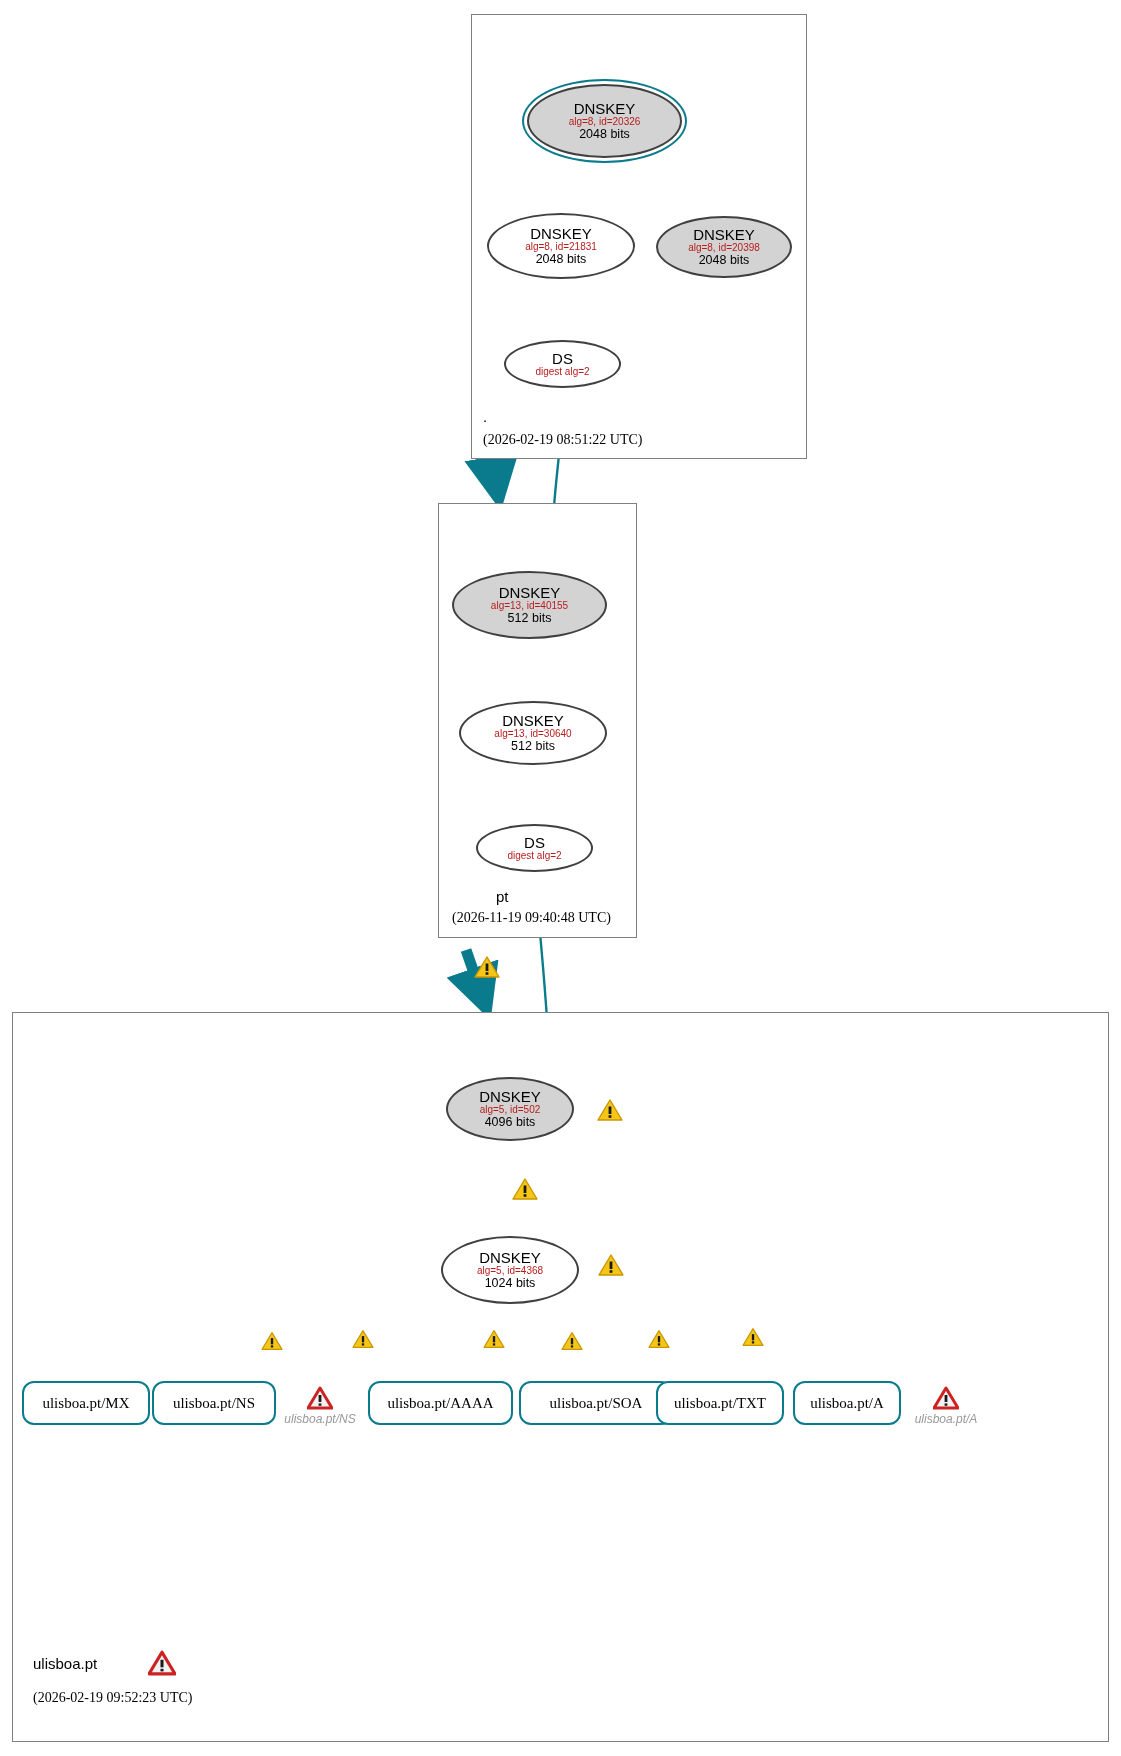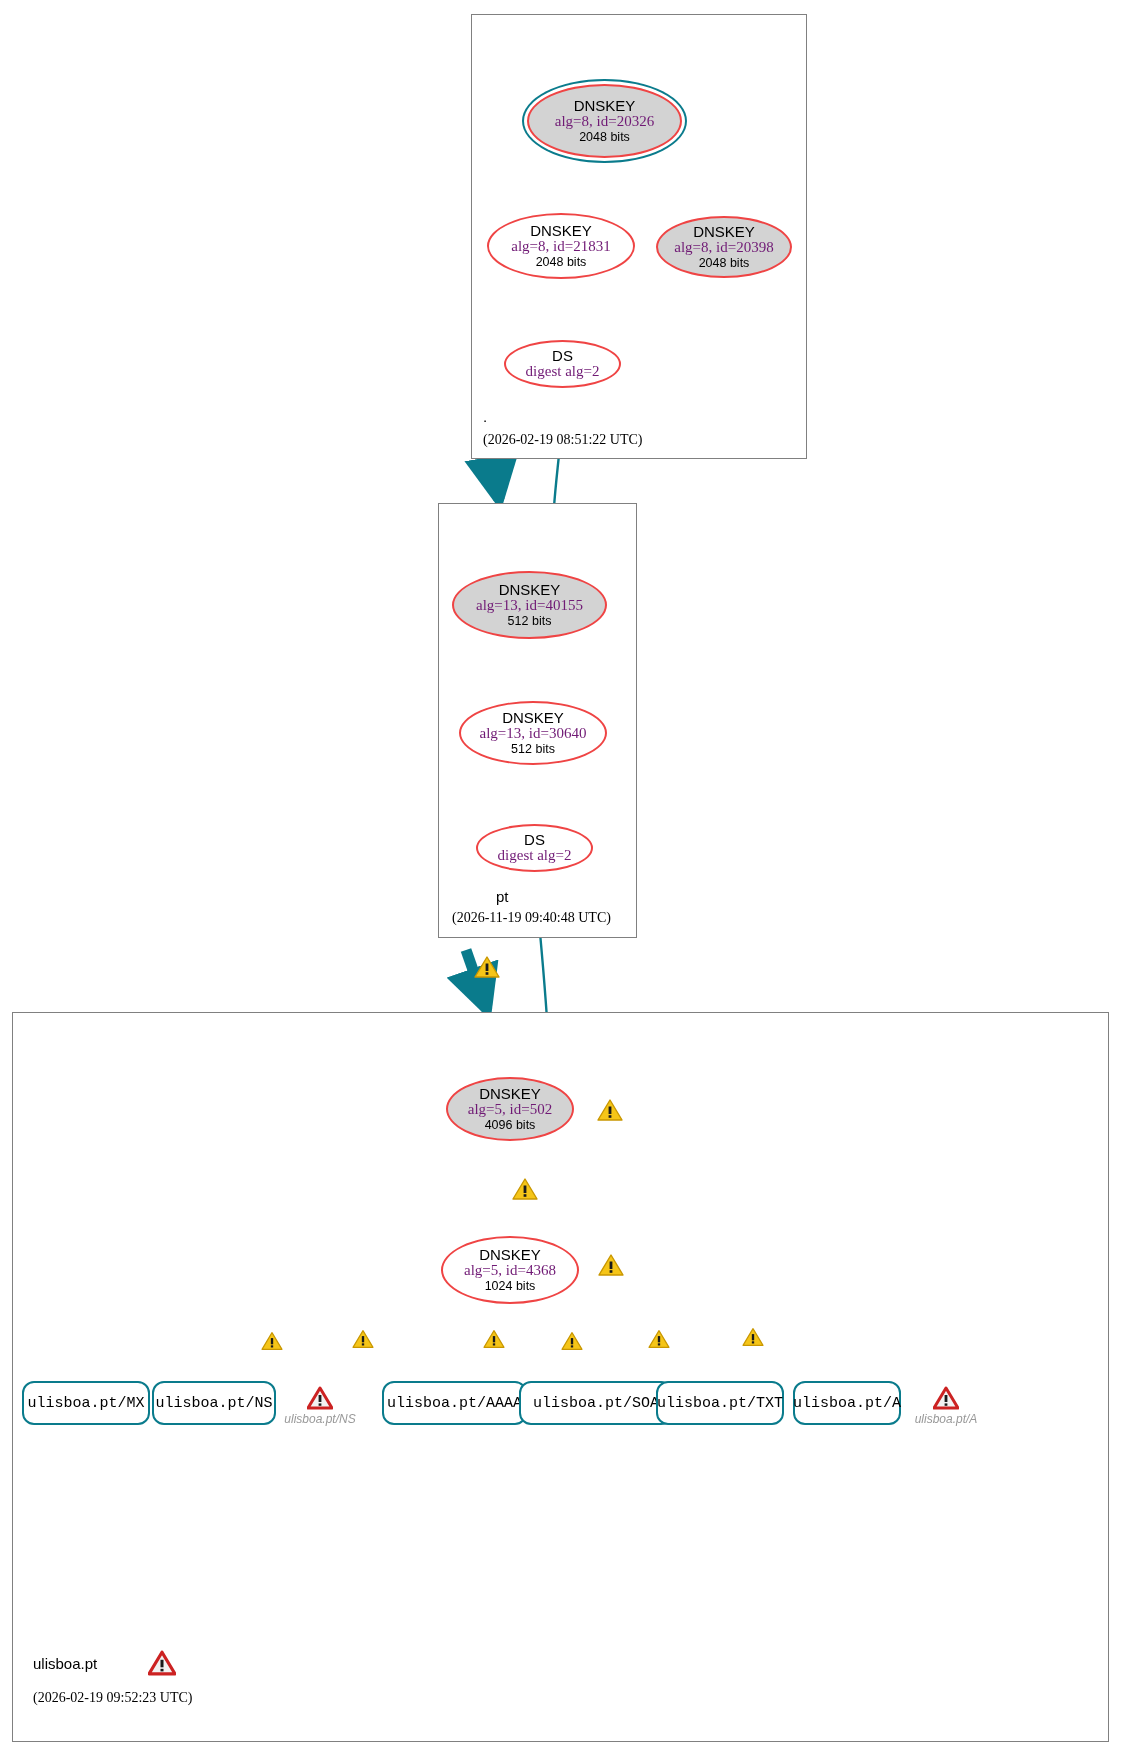--- a/index.html
+++ b/index.html
@@ -5,33 +5,33 @@
   html,body{margin:0;padding:0;background:#ffffff;}
   body{font-family:"Liberation Serif",serif;}
   #root{position:relative;width:1121px;height:1756px;overflow:hidden;background:#fff;}
 
   .zonebox{position:absolute;border:1px solid #808080;background:#fff;box-sizing:border-box;}
 
   .zonelabel{position:absolute;font-family:"Liberation Sans",sans-serif;font-size:15px;color:#000;white-space:nowrap;}
   .zonetime{position:absolute;font-family:"Liberation Serif",serif;font-size:14px;color:#000;white-space:nowrap;}
 
   
-  .node{position:absolute;box-sizing:border-box;border:2px solid #ef4444;border-radius:50%;
+  .node{position:absolute;box-sizing:border-box;border:2px solid #404040;border-radius:50%;
         display:flex;flex-direction:column;align-items:center;justify-content:center;
         text-align:center;background:#ffffff;}
   .node.shaded{background:#d3d3d3;}
   .node.dbl{box-shadow:0 0 0 3px #ffffff, 0 0 0 5px #0a7b8c;}
   .node .t1{font-family:"Liberation Sans",sans-serif;font-size:15px;color:#000;line-height:1.05;}
-  .node .t2{font-family:Liberation Serif, serif;font-size:15px;color:#701a75;line-height:1.12;white-space:nowrap;}
+  .node .t2{font-family:Liberation Sans, sans-serif;font-size:10px;color:#b91c1c;line-height:1.12;white-space:nowrap;}
   .node .t3{font-family:Liberation Sans, sans-serif;font-size:12.5px;color:#000;line-height:1.12;white-space:nowrap;}
 
   
   .rrset{position:absolute;box-sizing:border-box;border:2px solid #0a7b8c;border-radius:12px;
          background:#fff;display:flex;align-items:center;justify-content:center;
-         font-family:Liberation Mono, monospace;font-size:15px;color:#000;white-space:nowrap;}
+         font-family:Liberation Serif, serif;font-size:15px;color:#000;white-space:nowrap;}
 
   
   .ghost{position:absolute;font-family:"Liberation Sans",sans-serif;font-style:italic;font-size:12px;
          color:#999999;white-space:nowrap;text-align:center;}
 
   svg.edges{position:absolute;left:0;top:0;width:1121px;height:1756px;pointer-events:none;}
 
   .ico{position:absolute;width:26px;height:24px;}
   .ico.small{width:22px;height:20px;}
 </style>
@@ -152,21 +152,21 @@
     <div class="t2">alg=5, id=4368</div>
     <div class="t3">1024 bits</div>
   </div>
 
   <div class="rrset" style="left:22px;top:1381px;width:128px;height:44px;">ulisboa.pt/MX</div>
 
   <div class="rrset" style="left:152px;top:1381px;width:124px;height:44px;">ulisboa.pt/NS</div>
 
   <div class="ghost" style="left:279px;top:1412px;width:82px;">ulisboa.pt/NS</div>
 
-  <div class="rrset" style="left:382px;top:1381px;width:145px;height:44px;">ulisboa.pt/AAAA</div>
+  <div class="rrset" style="left:368px;top:1381px;width:145px;height:44px;">ulisboa.pt/AAAA</div>
 
   <div class="rrset" style="left:519px;top:1381px;width:154px;height:44px;">ulisboa.pt/SOA</div>
 
   <div class="rrset" style="left:656px;top:1381px;width:128px;height:44px;">ulisboa.pt/TXT</div>
 
   <div class="rrset" style="left:793px;top:1381px;width:108px;height:44px;">ulisboa.pt/A</div>
 
   <div class="ghost" style="left:908px;top:1412px;width:76px;">ulisboa.pt/A</div>
 
   <div class="ico" style="left:474px;top:955px;">

